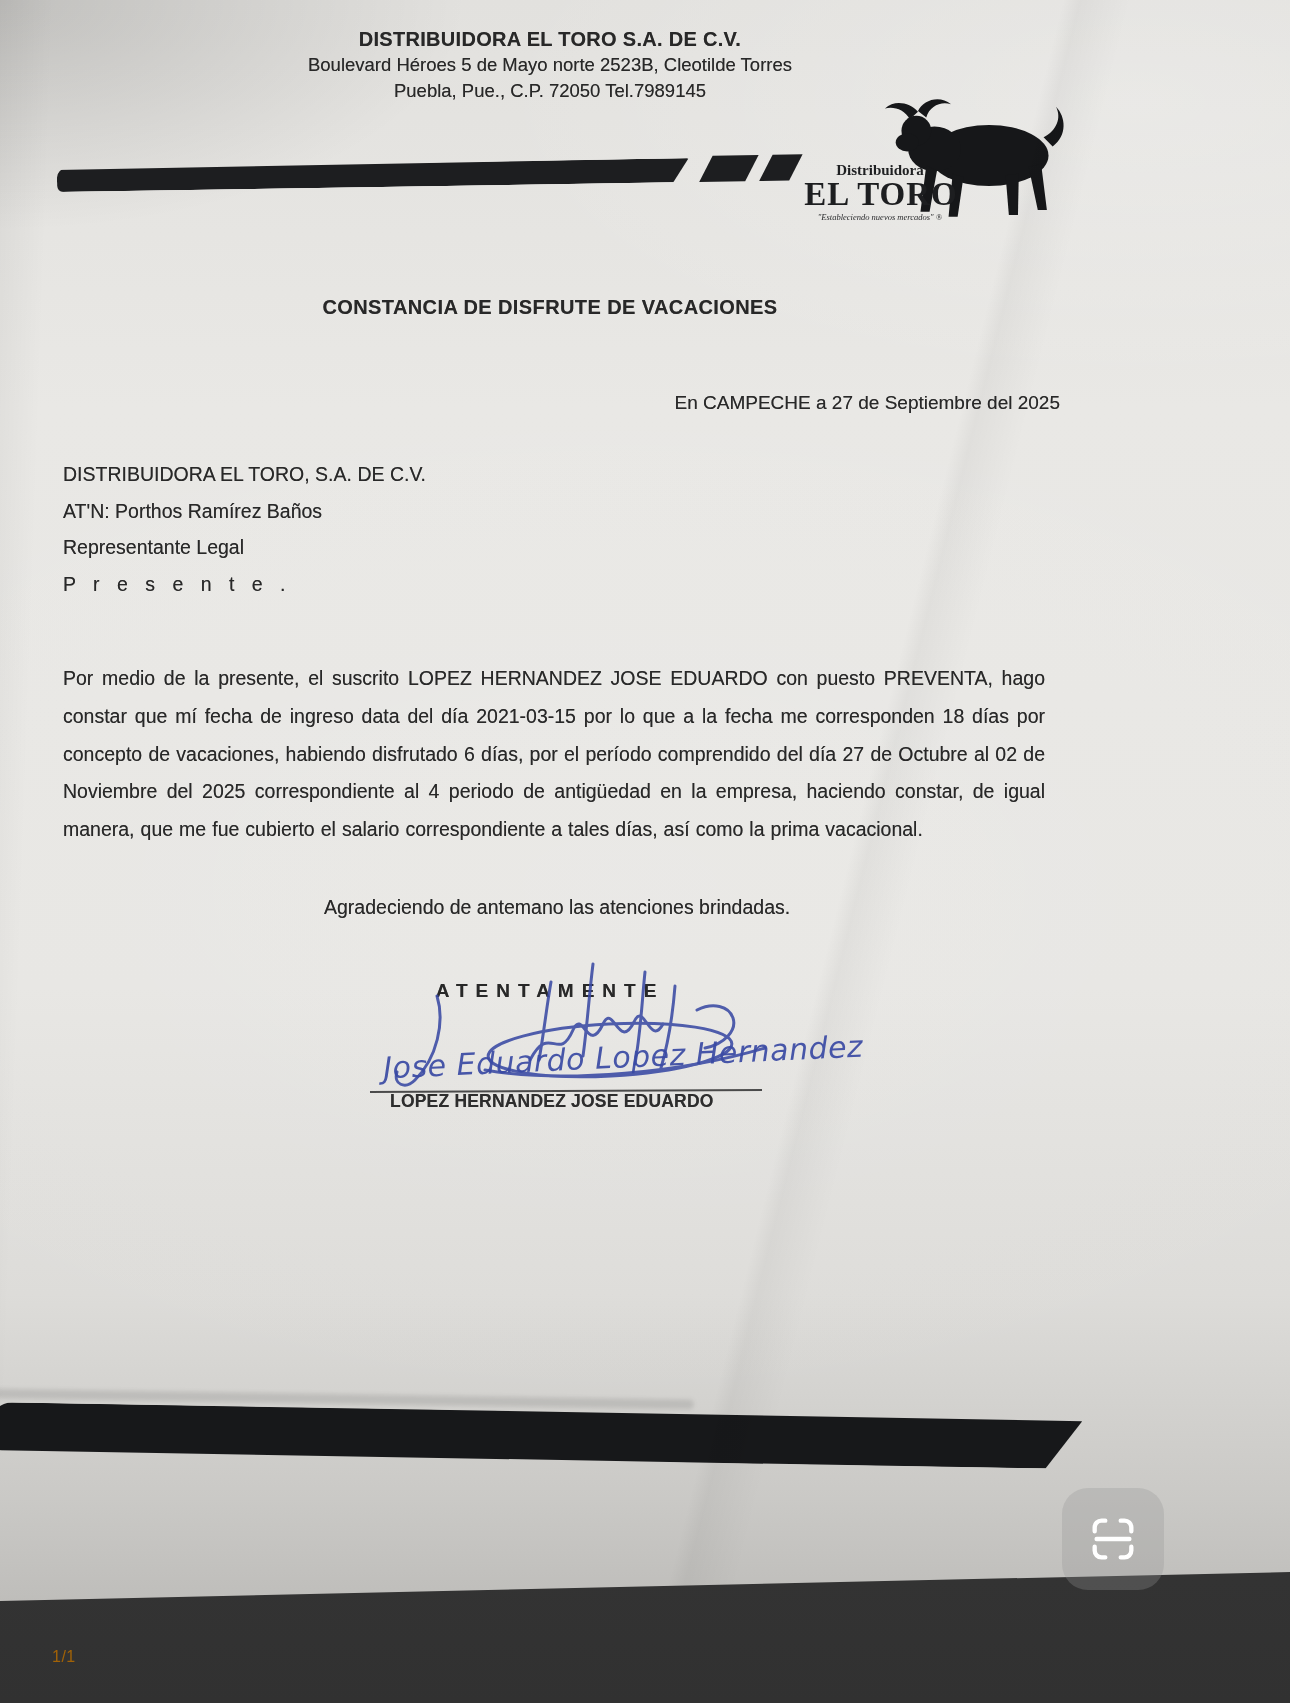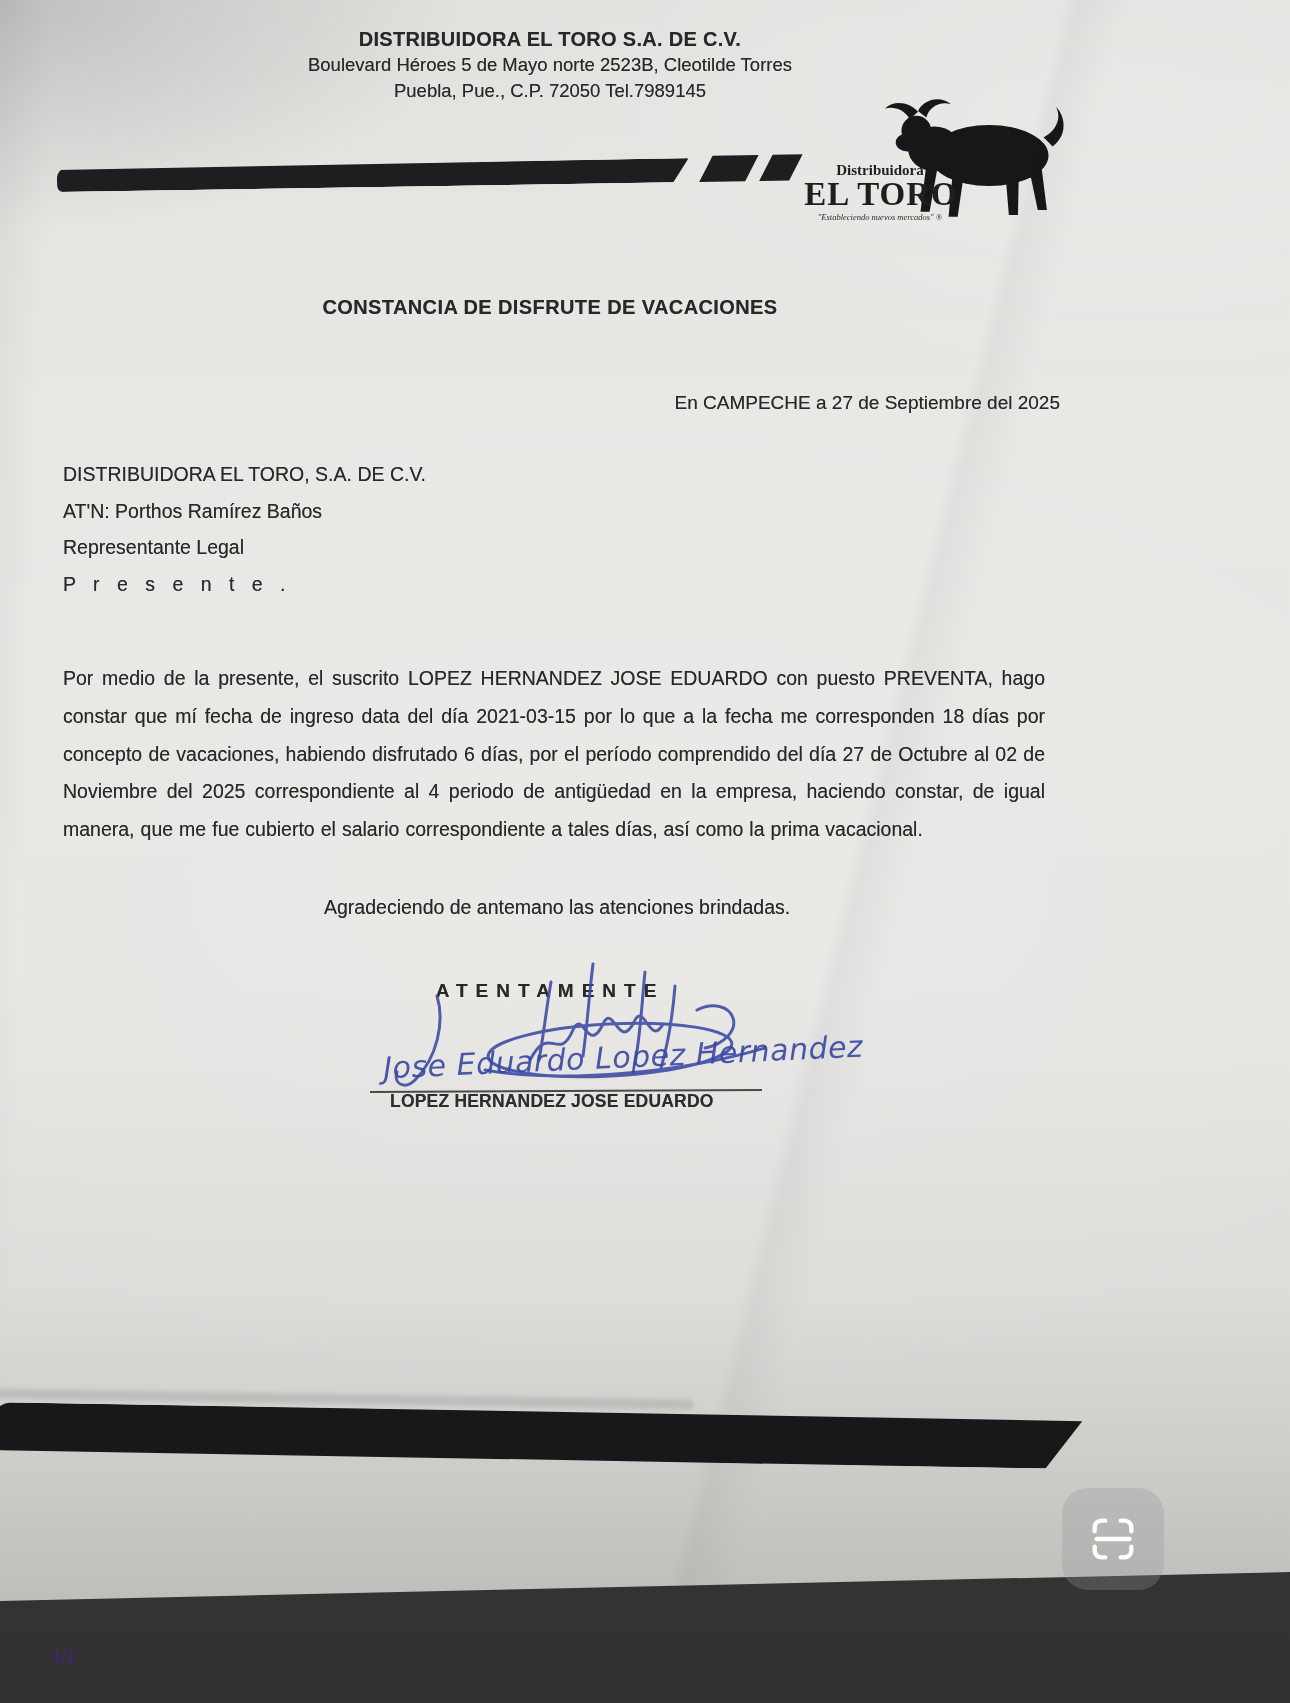--- a/index.html
+++ b/index.html
@@ -68,21 +68,21 @@
   .sig-line{left:370px;top:1090px;width:392px;height:0;border-top:2px solid #4a4a4a;transform:rotate(-.3deg);}
   .printed-name{left:390px;top:1091px;font-size:17.5px;font-weight:bold;letter-spacing:.2px;color:#2d2d2d;}
 
   .bar-bottom{left:-10px;top:1402px;width:1092px;height:50px;background:#17181a;
     transform:rotate(0.9deg);transform-origin:0 50%;
     border-radius:22px 4px 8px 18px;
     clip-path:polygon(0 0,100% 4%,calc(100% - 36px) 100%,0 96%);}
   .bar-bottom-shadow{left:-6px;top:1394px;width:700px;height:10px;background:rgba(0,0,0,.10);
     transform:rotate(0.9deg);border-radius:6px;filter:blur(2px);}
 
-  .page-indicator{left:52px;top:1648px;font-size:16px;color:#4c1d95;letter-spacing:.5px;z-index:9;}
+  .page-indicator{left:52px;top:1648px;font-size:16px;color:#a16207;letter-spacing:.5px;z-index:9;}
   .scan-btn{left:1062px;top:1488px;width:102px;height:102px;border-radius:26px;
     background:rgba(150,150,150,.30);display:flex;align-items:center;justify-content:center;
     z-index:9;cursor:pointer;border:none;}
 </style>
 </head>
 <body>
 
 <div class="paper">
 
   <header class="abs lh-head">

